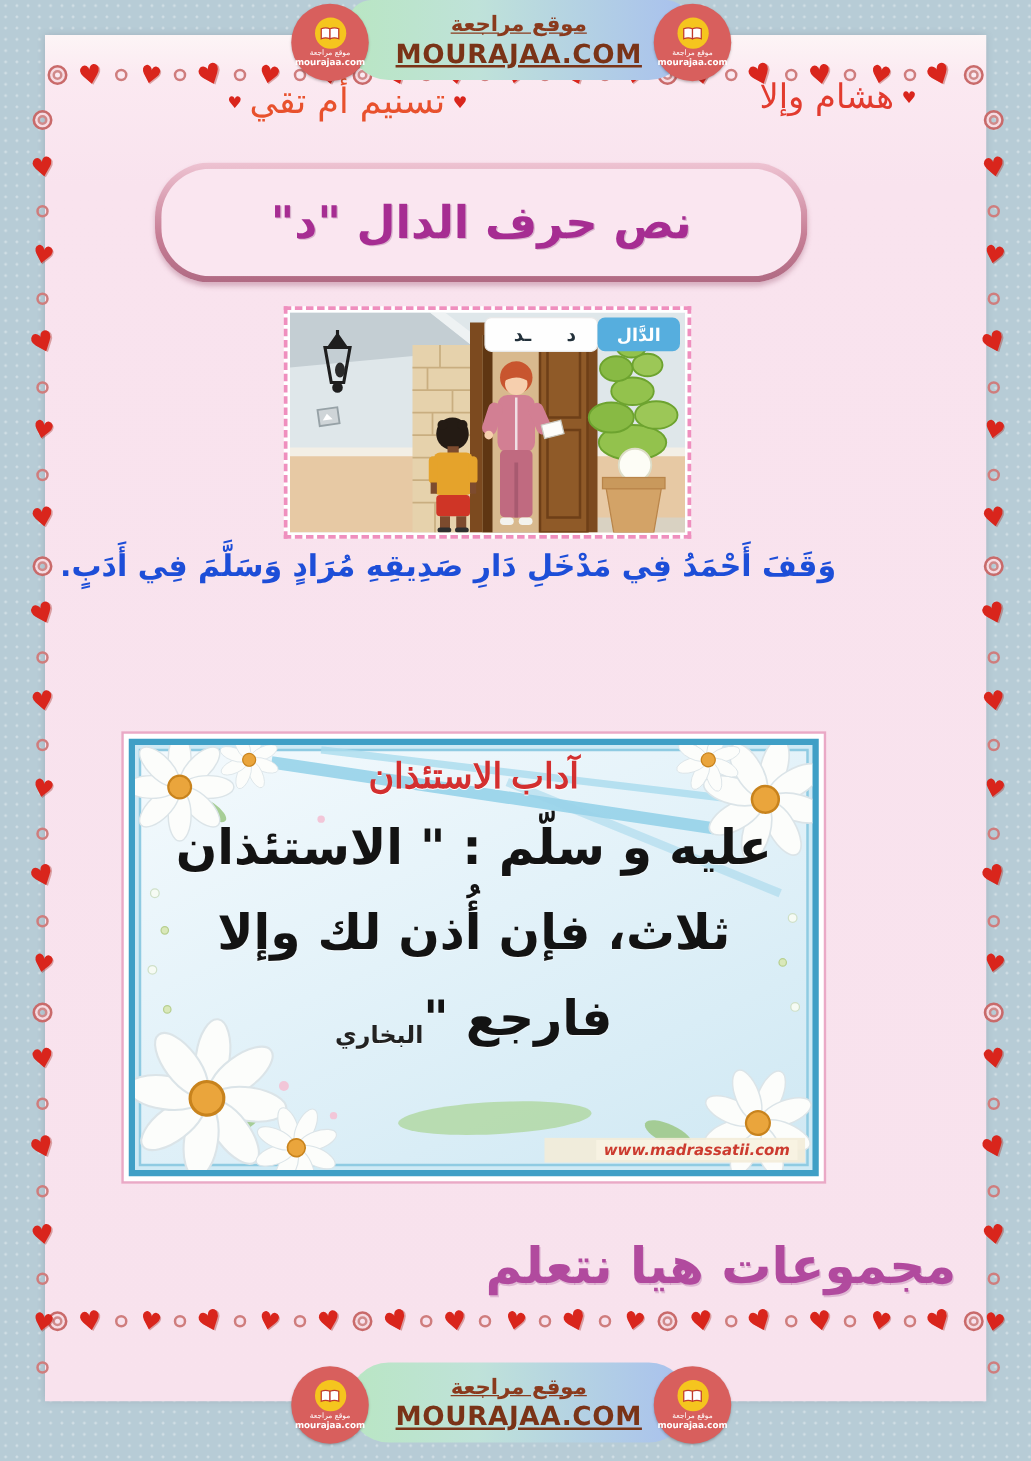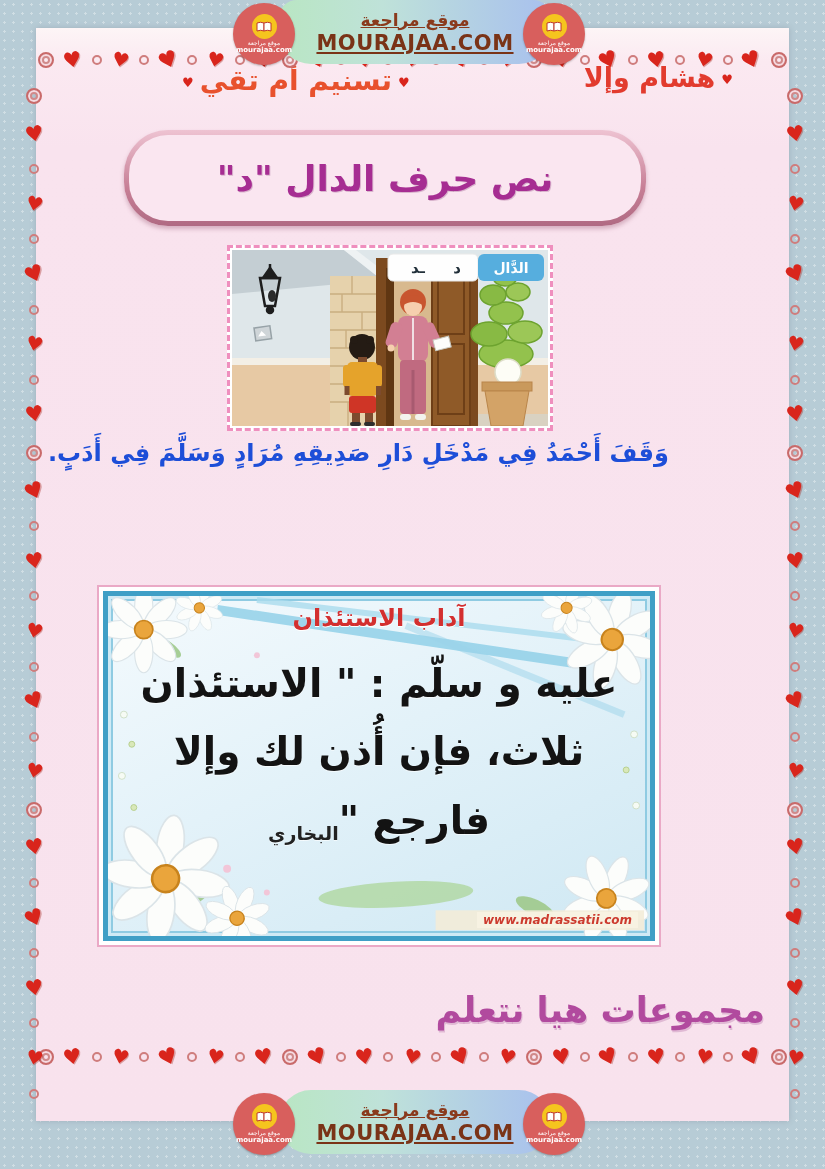--- a/index.html
+++ b/index.html
@@ -43,21 +43,21 @@
   .hearts.leftcol{left:20px;} .hearts.rightcol{right:16px;}
   .hearts .heart{color:#d9251c;font-size:21px;line-height:1;transform:rotate(-10deg);
         text-shadow:1px 1px 0 rgba(160,30,20,.35);}
   .hearts .heart:nth-child(4n){transform:rotate(12deg) scale(.92);}
   .hearts .heart:nth-child(6n){transform:rotate(-22deg) scale(1.05);}
   .hearts .dot{width:6px;height:6px;border:2px solid #cf7d7d;border-radius:50%;}
   .hearts .ring{width:12px;height:12px;border-radius:50%;border:2px solid #c96a6a;
         box-shadow:inset 0 0 0 2px #f6dbe2, inset 0 0 0 4px #d08a8a;}
 
   
-  .name{position:absolute;font-weight:bold;direction:rtl;white-space:nowrap;}
+  .name{position:absolute;font-weight:normal;direction:rtl;white-space:nowrap;}
   .name.right{top:62px;right:86px;font-size:27px;color:#e23b2e;}
   .name.left{top:64px;left:176px;font-size:28px;color:#e8512d;}
   .mini-heart{color:#d9251c;font-size:13px;vertical-align:middle;margin:0 6px;}
 
   
   .title-box{position:absolute;left:124px;top:130px;width:512px;height:86px;border-radius:44px;
         border:5px solid transparent;
         background:linear-gradient(#fae6f0,#fae6f0) padding-box,
                    linear-gradient(180deg,#eec3d2 0%,#c77f96 60%,#b06a83 100%) border-box;
         box-shadow:0 3px 4px rgba(170,110,135,.45);
@@ -80,30 +80,30 @@
   .hadith{position:absolute;left:97px;top:585px;width:564px;height:362px;box-sizing:border-box;
         background:#fff;border:2px solid #eaa9c6;padding:4px;}
   .hadith .frame{position:relative;width:100%;height:100%;box-sizing:border-box;
         border:5px solid #3f9fc6;
         box-shadow:inset 0 0 0 3px #cfeaf5, inset 0 0 0 5px #8fcbe2;
         background:linear-gradient(155deg,#f4fafd 0%,#e3f2f9 45%,#cfe8f3 100%);
         overflow:hidden;}
   .hadith svg.deco{position:absolute;inset:0;width:100%;height:100%;}
   .hadith .content{position:relative;z-index:2;height:100%;box-sizing:border-box;
         display:flex;flex-direction:column;align-items:center;padding-top:8px;}
-  .hadith .hdr{font-size:24px;font-weight:bold;color:#d32f2f;direction:rtl;
-        text-shadow:0 1px 0 #fff;margin-bottom:18px;}
+  .hadith .hdr{font-size:28px;font-weight:bold;color:#d32f2f;direction:rtl;
+        text-shadow:0 1px 0 #fff;margin-bottom:7px;font-family:Liberation Serif, serif;}
   .hadith .ln{font-size:39px;font-weight:bold;color:#131313;direction:rtl;line-height:1.75;
         white-space:nowrap;text-shadow:0 1px 0 rgba(255,255,255,.6);}
   .hadith .attr{font-size:19px;font-weight:bold;color:#222;margin-right:0;vertical-align:-6px;}
   .hadith .wm{position:absolute;right:12px;bottom:8px;z-index:3;font-size:12px;font-weight:bold;
         font-style:italic;color:#cc3b2f;background:rgba(250,244,228,.75);padding:1px 6px;}
 
   
-  .groups{position:absolute;top:990px;right:60px;font-size:35px;font-weight:bold;color:#b14a9e;
+  .groups{position:absolute;top:990px;right:60px;font-size:40px;font-weight:bold;color:#b14a9e;
         direction:rtl;text-shadow:1px 2px 0 rgba(180,110,165,.35);z-index:3;}
 </style>
 </head>
 <body>
 
 <div class="stage">
 
   <div class="page"></div>
 
   <div class="hearts toprow">

